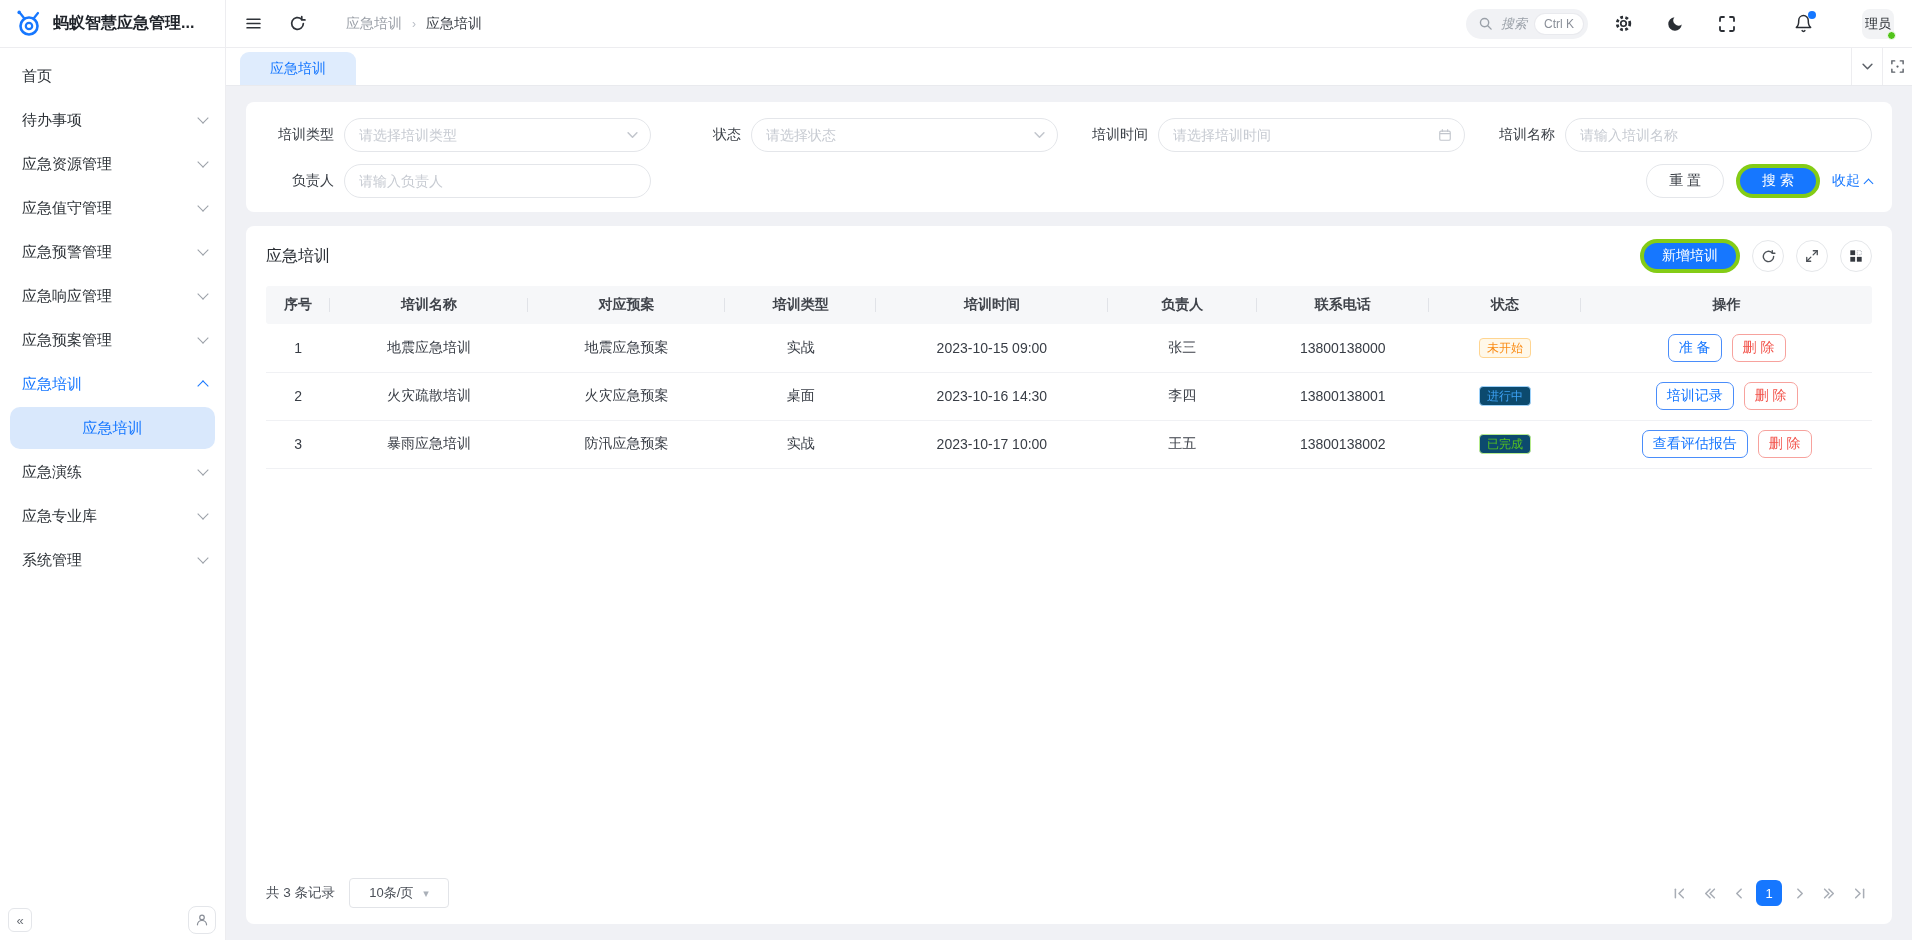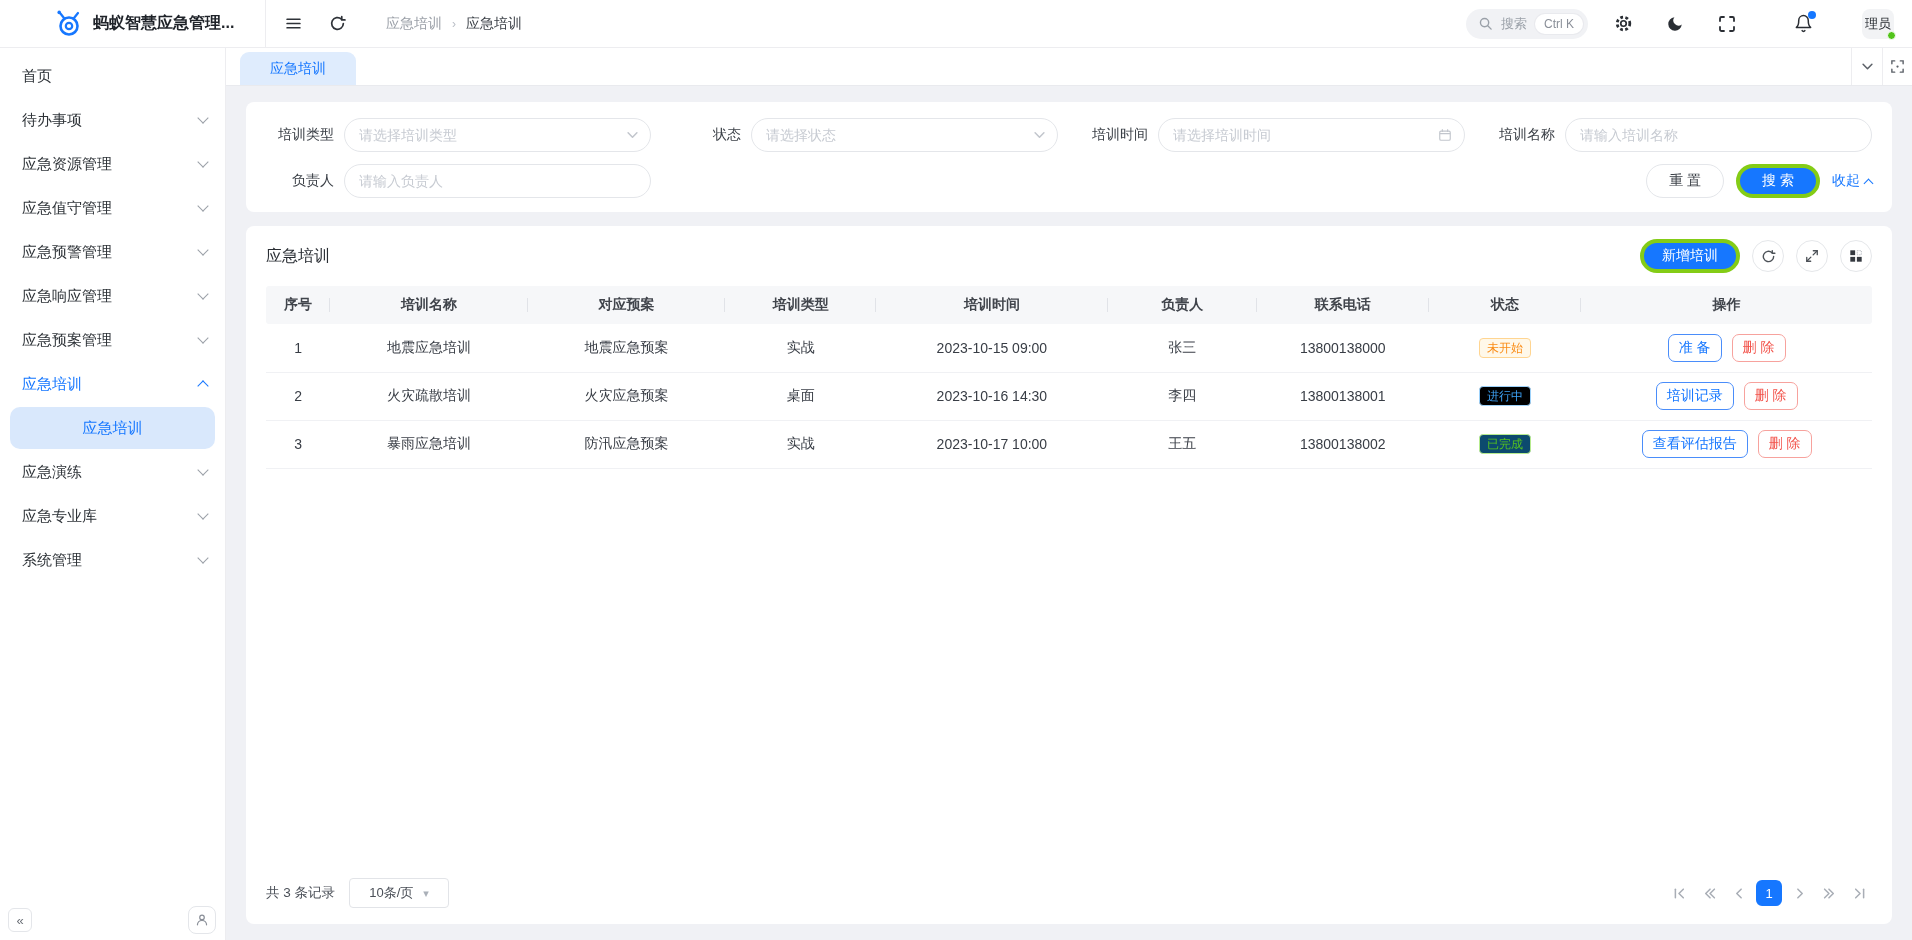--- a/index.html
+++ b/index.html
@@ -2,32 +2,32 @@
 <html><head>
 <meta charset="utf-8">
 <style>
   * { margin:0; padding:0; box-sizing:border-box; }
   html,body { width:1912px; height:940px; overflow:hidden; background:#fff;
     font-family:"Liberation Sans","DejaVu Sans",sans-serif; color:#33373d; }
   .app { width:1912px; height:940px; display:flex; flex-direction:column; position:relative; }
 
   
   .header { height:48px; flex:none; display:flex; align-items:center; background:#fff; border-bottom:1px solid #ededf0; }
-  .logo-area { width:226px; flex:none; height:100%; display:flex; align-items:center; gap:9px; padding-left:14px; border-right:1px solid #ededf0;margin-left:40px; }
+  .logo-area { width:226px; flex:none; height:100%; display:flex; align-items:center; gap:9px; padding-left:14px; border-right:1px solid #ededf0; }
   .logo-icon { width:30px; height:30px; flex:none; }
   .logo-title { font-size:16px; font-weight:bold; color:#1f2329; white-space:nowrap; overflow:hidden; }
   .hdr-left { display:flex; align-items:center; gap:10px; padding-left:10px; }
   .icon-btn { width:34px; height:34px; display:flex; align-items:center; justify-content:center; border-radius:8px; color:#2e3238; cursor:pointer; background:transparent; border:none; }
   .crumbs { display:flex; align-items:center; gap:10px; margin-left:22px; font-size:14px; }
   .crumb-muted { color:#9ba0a8; }
   .crumb-sep { color:#b9bec6; font-size:12px; }
   .crumb-current { color:#3a3f46; }
   .hdr-right { margin-left:auto; display:flex; align-items:center; gap:18px; padding-right:18px; }
   .search-pill { height:30px; display:flex; align-items:center; gap:8px; background:#f1f2f5; border-radius:15px; padding:0 5px 0 12px; color:#9aa0a8; cursor:pointer; }
-  .search-pill .s-label { font-size:13px; }
+  .search-pill .s-label { font-size:13px;font-style:italic; }
   .kbd { background:#fff; border-radius:11px; padding:3px 9px; font-size:12px; color:#8a8f98; box-shadow:0 0 0 1px #e9eaee; }
   .hdr-ico { color:#2a2e34; }
   .bell-wrap, .avatar-wrap { position:relative;margin-left:24px; }
   .dot { position:absolute; border-radius:50%; }
   .dot-blue { width:8px; height:8px; background:#1677ff; top:4px; right:4px; }
   .dot-green { width:9px; height:9px; background:#52c41a; bottom:-1px; right:-2px; border:1.5px solid #fff; }
   .avatar { min-width:30px; height:30px; border-radius:8px; display:flex; align-items:center; justify-content:center; font-size:13px; color:#24282e; background:#f2f3f5; padding:0 3px; cursor:pointer; }
 
   
   .body-row { flex:1; display:flex; min-height:0; }
@@ -75,21 +75,21 @@
   .round-btn { width:32px; height:32px; border-radius:50%; border:1px solid #e5e7ea; background:#fff; display:flex; align-items:center; justify-content:center; color:#4c5157; cursor:pointer; }
   .tbl-wrap { padding:0 20px; flex:none; }
   table { width:100%; border-collapse:collapse; table-layout:fixed; }
   thead th { background:#f6f7f9; height:38px; font-size:14px; font-weight:bold; color:#41454c; text-align:center; position:relative; }
   thead th:first-child { border-radius:3px 0 0 3px; }
   thead th:last-child { border-radius:0 3px 3px 0; }
   thead th:not(:last-child)::after { content:""; position:absolute; right:0; top:50%; transform:translateY(-50%); width:1px; height:14px; background:#e1e3e8; }
   tbody td { height:48px; text-align:center; font-size:14px; color:#383d45; border-bottom:1px solid #f0f1f4; }
   .badge { display:inline-block; font-size:12px; line-height:18px; padding:0 7px; border-radius:4px; border:1px solid; }
   .badge.orange { color:#fa8c16; background:#fff8e9; border-color:#ffd591; }
-  .badge.blue   { color:#3da2f5; background:#000000; border-color:#9ed2fa; }
+  .badge.blue   { color:#3da2f5; background:#0c4a6e; border-color:#9ed2fa; }
   .badge.green  { color:#55c21e; background:#0c4a6e; border-color:#b7eb8f; }
   .acts { display:flex; align-items:flex-start; justify-content:center; gap:10px; }
   .act { height:28px; padding:0 10px; border-radius:7px; border:1px solid; background:#fff; font-size:14px; cursor:pointer; font-family:inherit; white-space:nowrap; }
   .act.primary { color:#1677ff; border-color:#4a8dfa; }
   .act.danger  { color:#f2534b; border-color:#f7a29d; }
 
   
   .pager { margin-top:auto; flex:none; display:flex; align-items:center; padding:14px 20px 16px; }
   .pager-total { font-size:13.5px; color:#4a4f57; }
   .pagesize { position:relative; margin-left:14px; width:100px; height:30px; border:1px solid #e2e4e8; border-radius:4px; background:#fff; display:flex; align-items:center; justify-content:center; font-size:13px; color:#4a4f57; cursor:pointer; gap:10px; }

